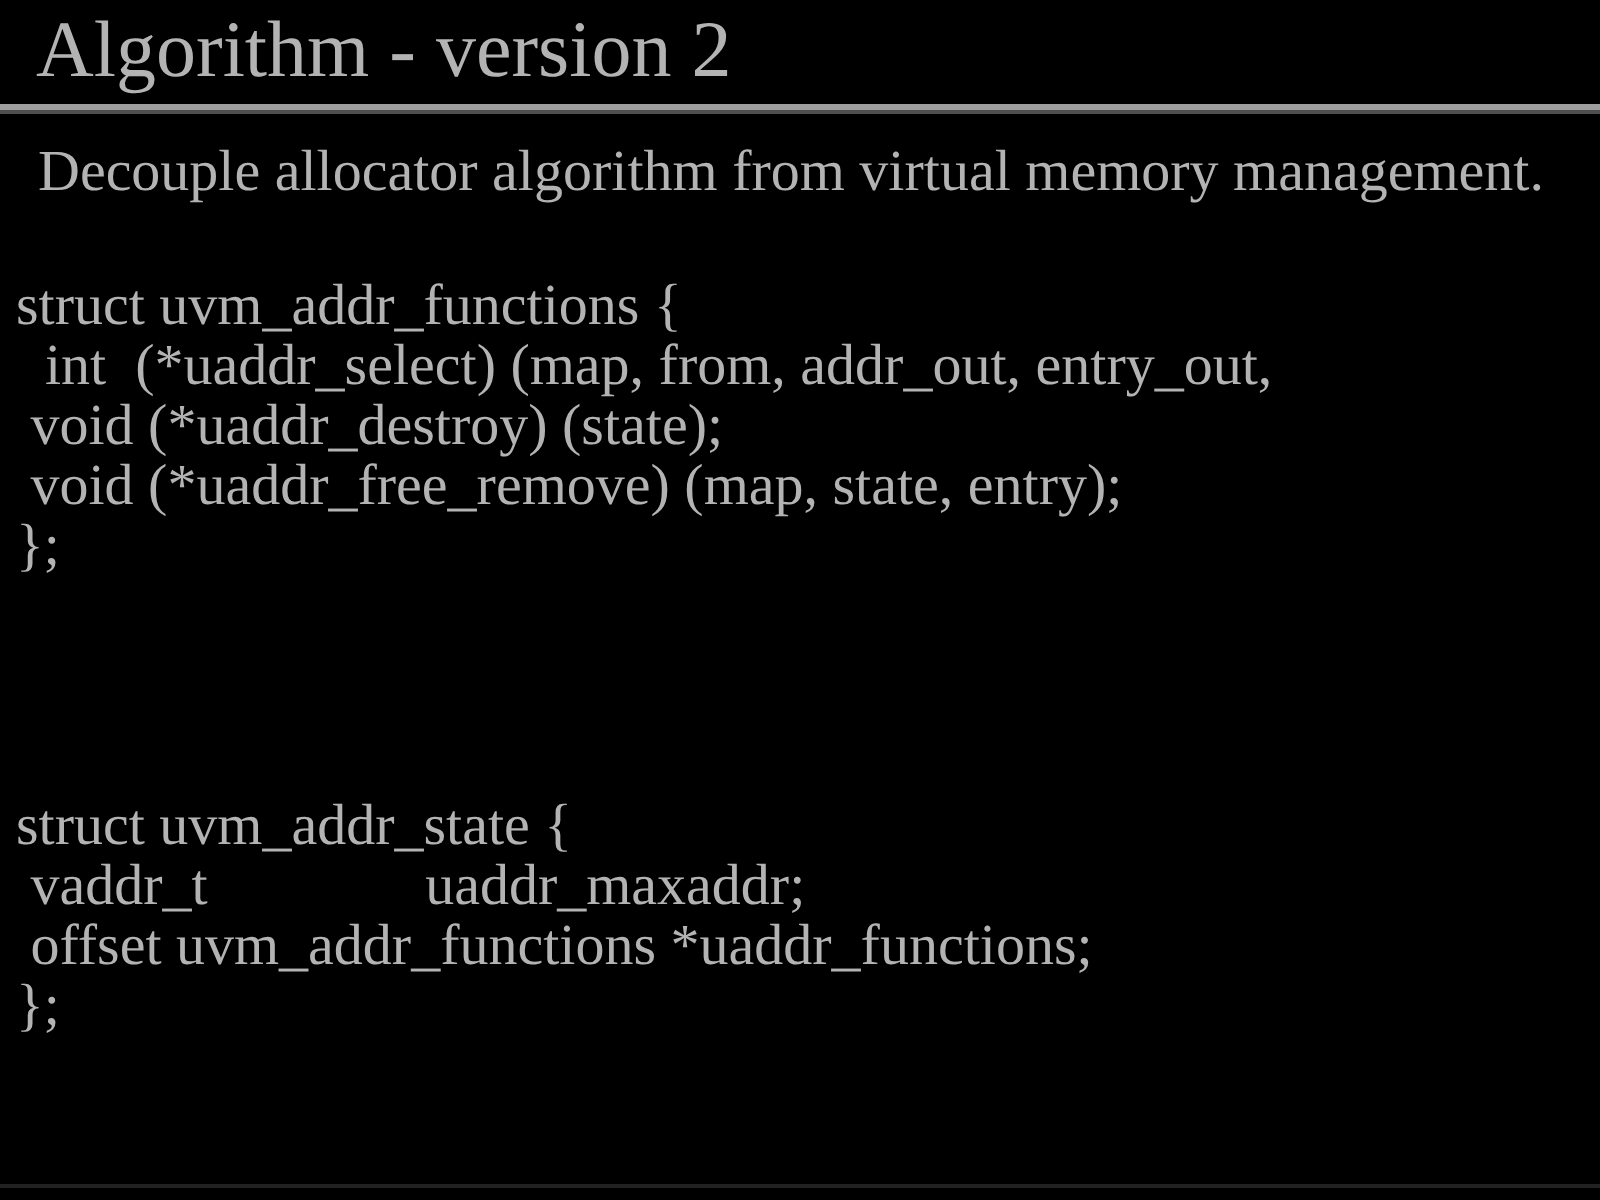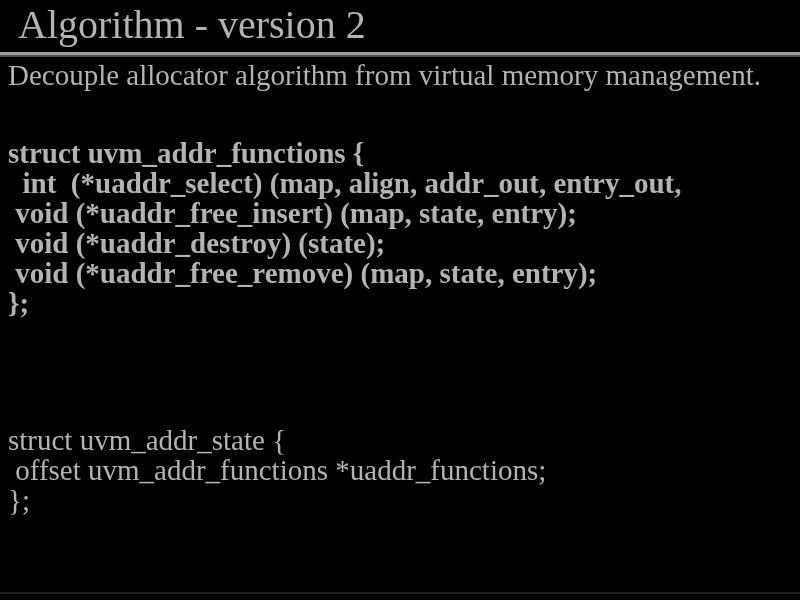--- a/index.html
+++ b/index.html
@@ -32,36 +32,36 @@
     top: 52px;
     left: 0;
     width: 800px;
   }
   .rule-light { height: 3px; background: var(--rule-light, #9e9e9e); }
   .rule-dark  { height: 2px; background: var(--rule-dark, #4f4f4f); }
   .subtitle {
     position: absolute;
     top: 57px;
     left: 8px;
-    margin: 0;
+    margin: 11px;
     font-size: 29px;
     line-height: 36px;
     color: var(--text, #b3b3b3);
     white-space: pre;
   }
   .code {
     position: absolute;
     left: 8px;
     font-size: 29px;
     line-height: 30px;
     color: var(--text, #b3b3b3);
   }
   .code-line { white-space: pre; }
-  .code-functions { top: 138px; font-weight: bold; }
-  .code-state    { top: 398px; margin-top: 27px; }
+  .code-functions { top: 138px; }
+  .code-state    { top: 398px; }
   .bottom-edge {
     position: absolute;
     top: 592px;
     left: 0;
     width: 800px;
     height: 2px;
     background: var(--edge-line, #222222);
   }
 </style>
 </head>
@@ -73,28 +73,28 @@
 
   <div class="rule">
     <div class="rule-light"></div>
     <div class="rule-dark"></div>
   </div>
 
   <p class="subtitle">Decouple allocator algorithm from virtual memory management.</p>
 
   <div class="code code-functions">
     <div class="code-line">struct uvm_addr_functions {</div>
-    <div class="code-line">  int  (*uaddr_select) (map, align, addr_out, entry_out,</div>
-    <div class="code-line"> void (*uaddr_free_insert) (map, state, entry);</div>
+    <div class="code-line">  int  (*uaddr_select) (map, from, addr_out, entry_out,</div>
     <div class="code-line"> void (*uaddr_destroy) (state);</div>
     <div class="code-line"> void (*uaddr_free_remove) (map, state, entry);</div>
     <div class="code-line">};</div>
   </div>
 
   <div class="code code-state">
     <div class="code-line">struct uvm_addr_state {</div>
+    <div class="code-line"> vaddr_t               uaddr_maxaddr;</div>
     <div class="code-line"> offset uvm_addr_functions *uaddr_functions;</div>
     <div class="code-line">};</div>
   </div>
 
   <div class="bottom-edge"></div>
 
 </div>
 
 </body></html>

